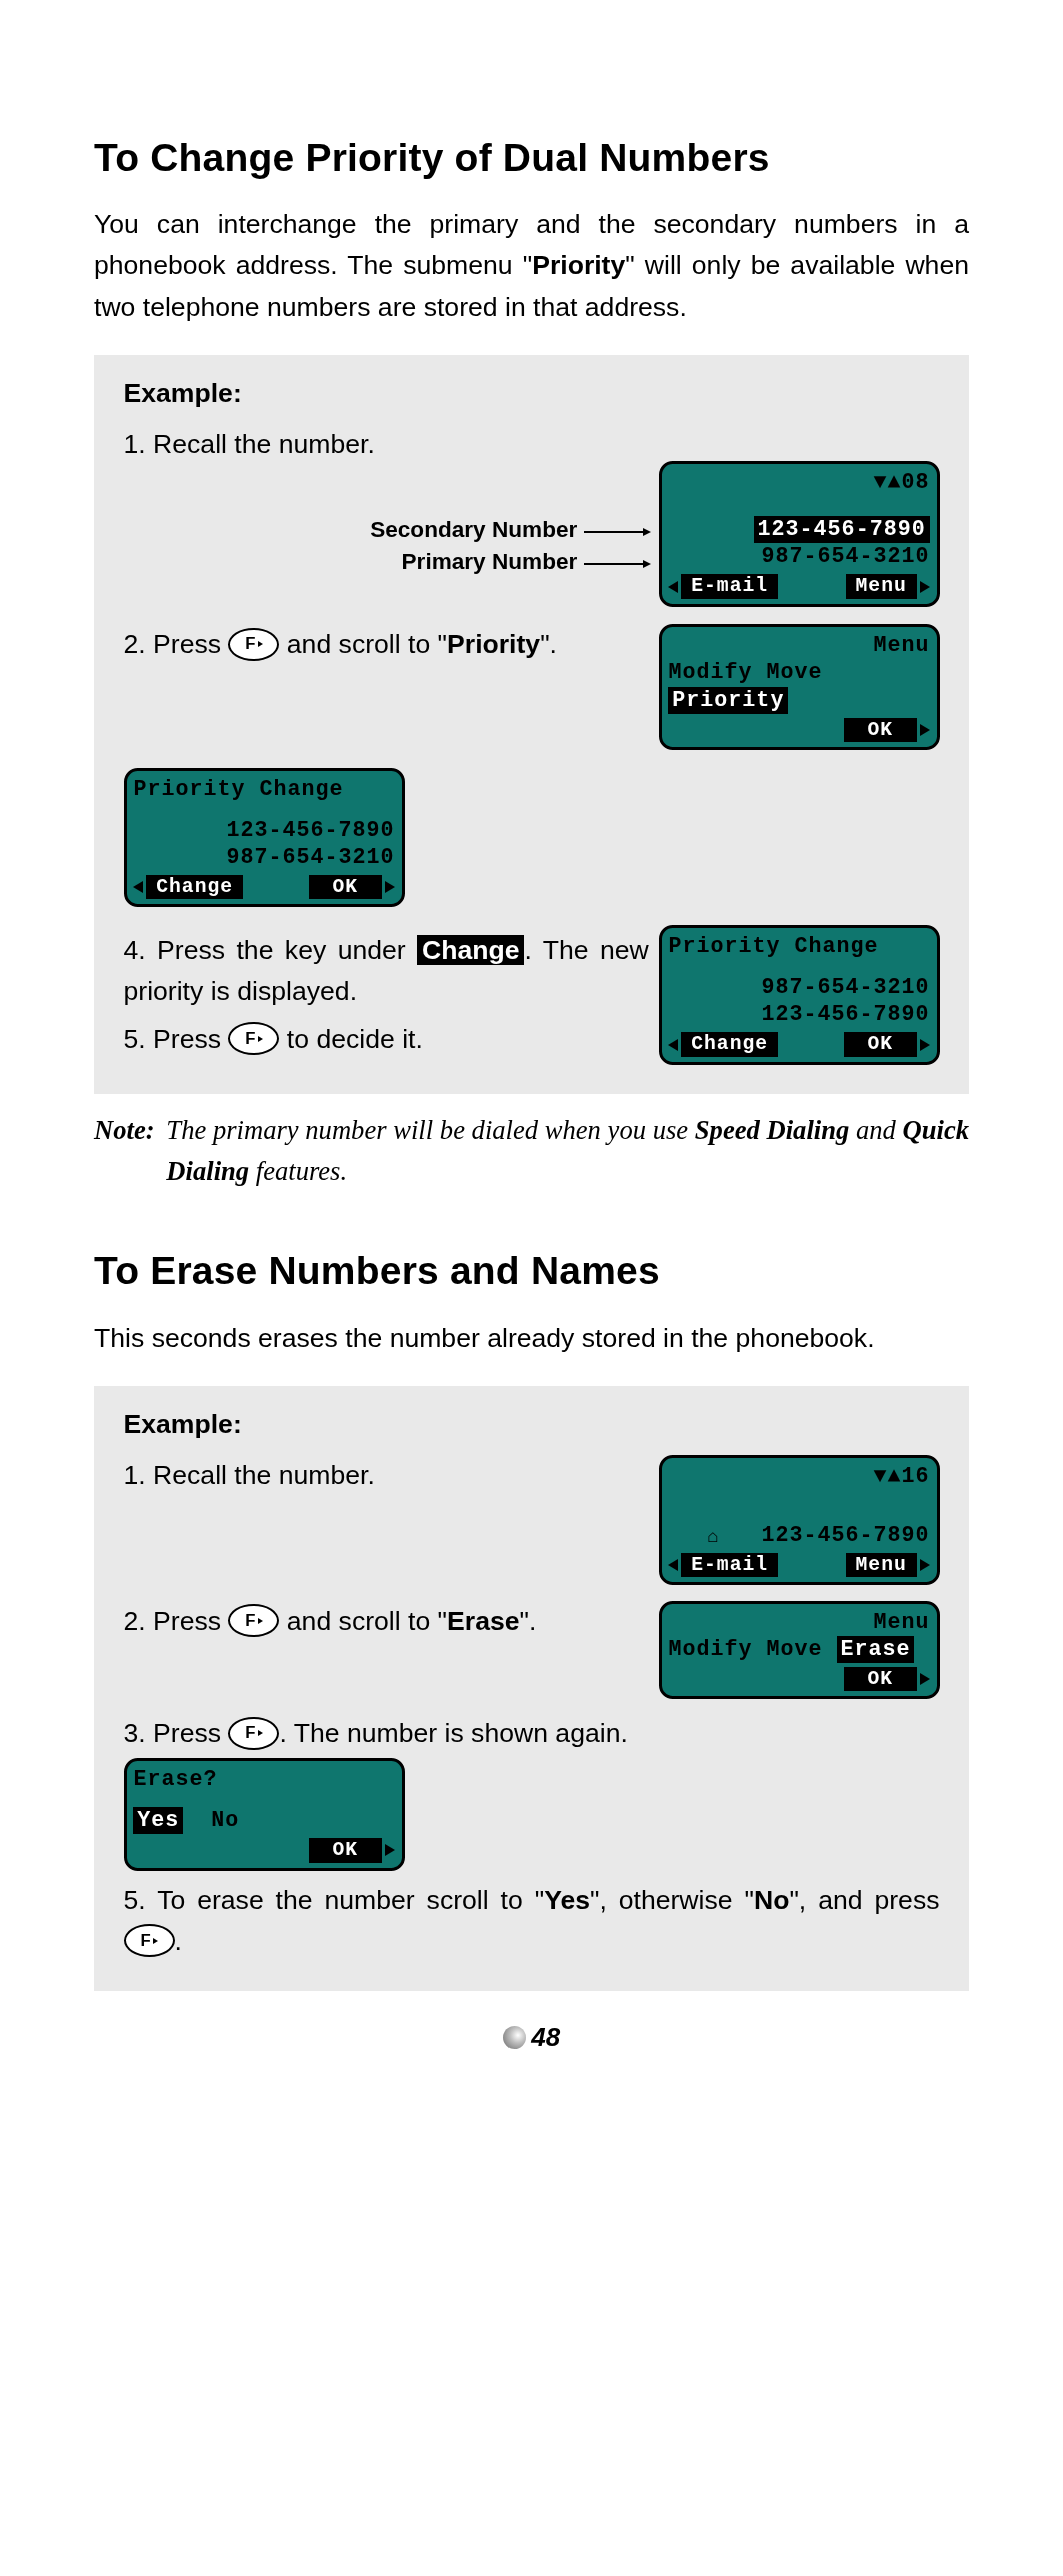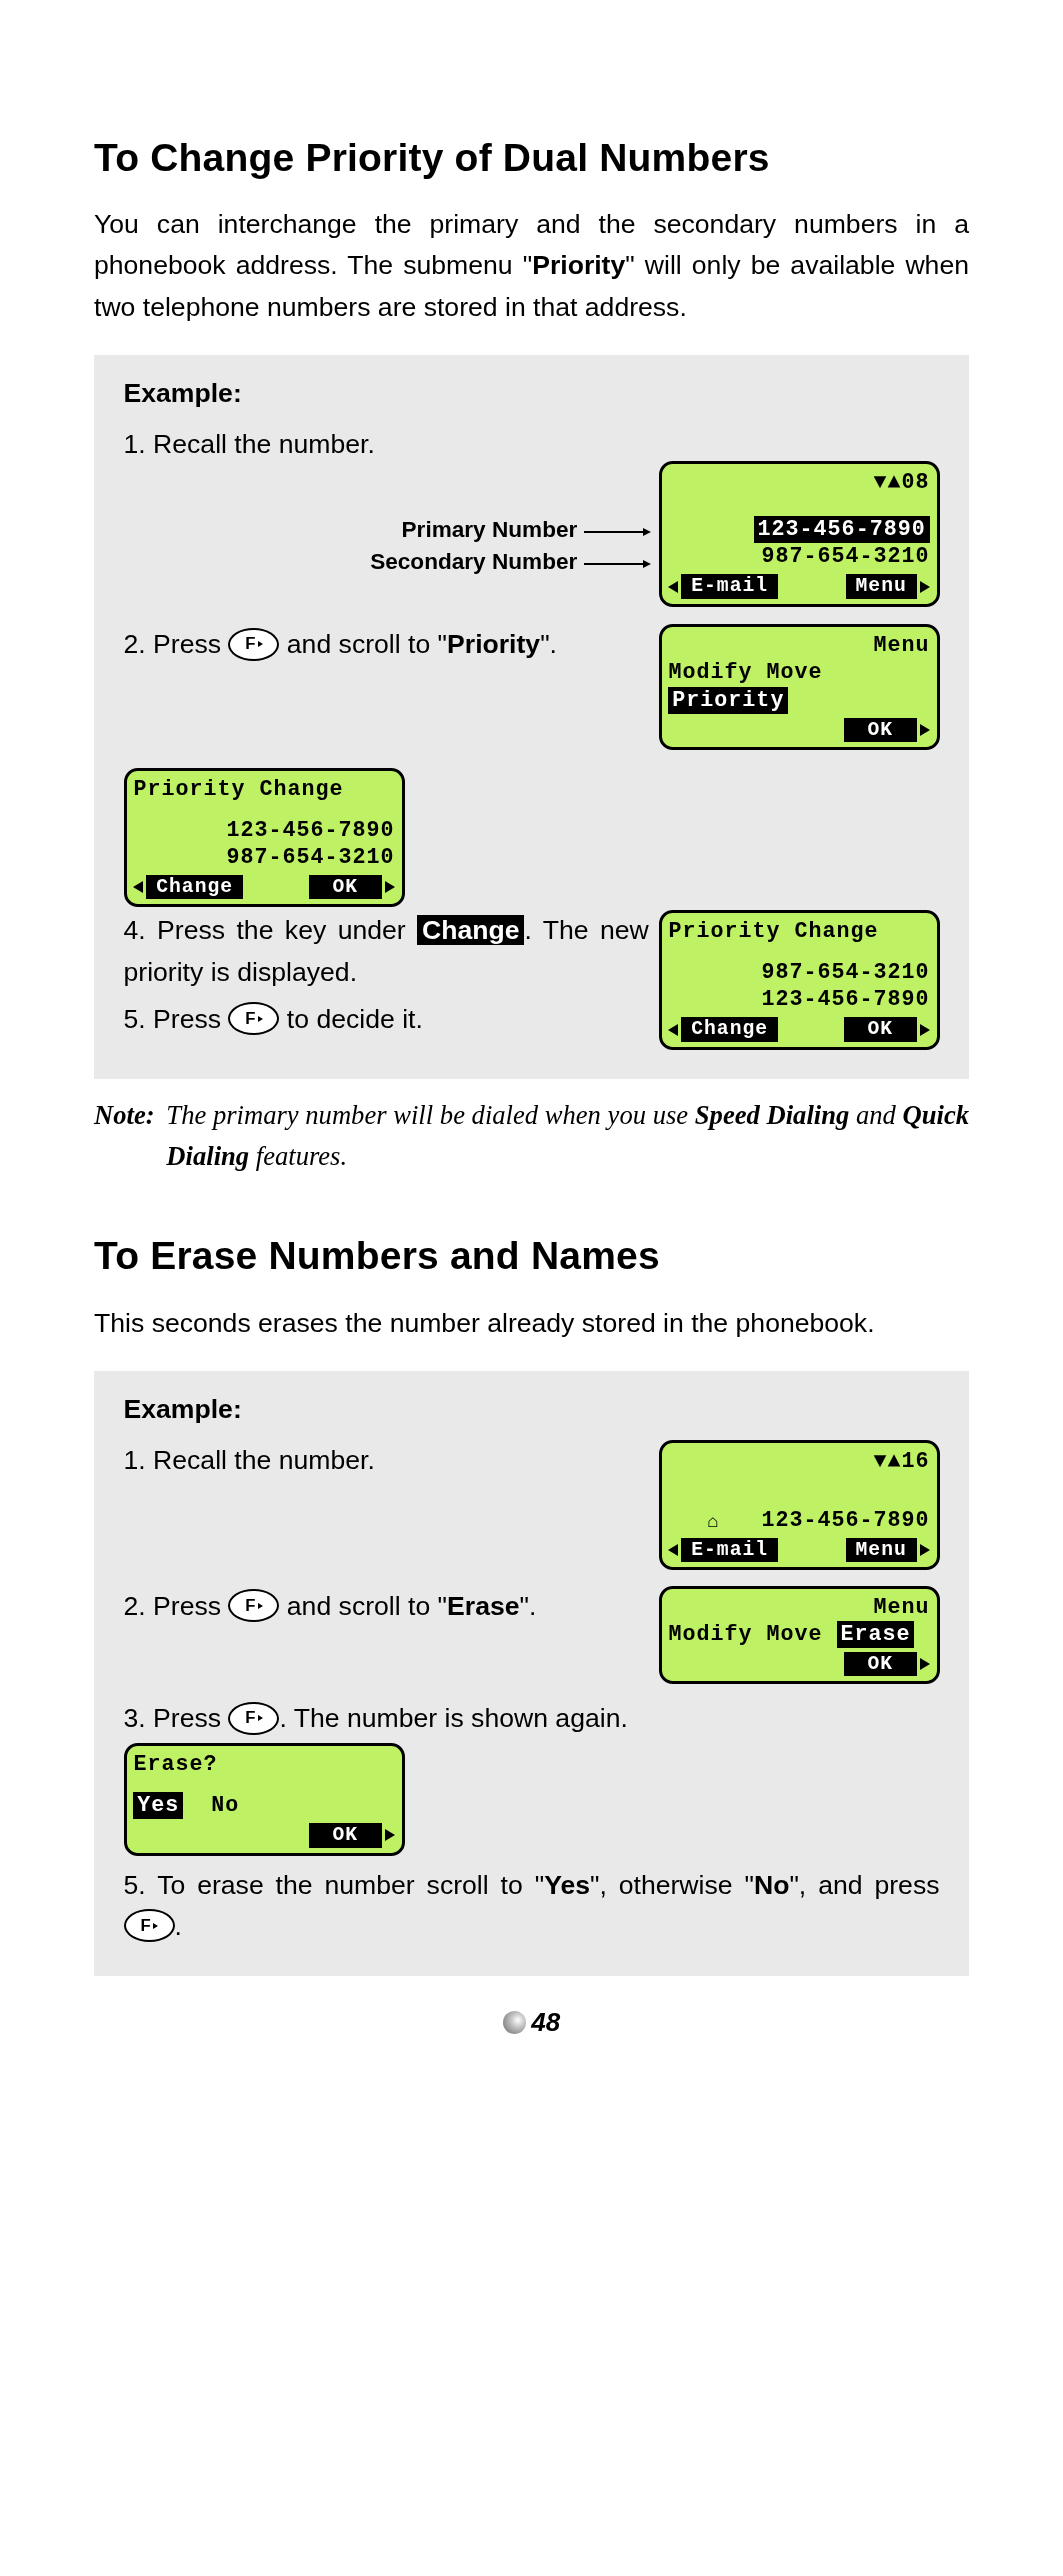--- a/index.html
+++ b/index.html
@@ -29,21 +29,21 @@
   .step-row {
     display: flex;
     align-items: flex-start;
     gap: 9.8px;
     margin-top: 7.9px;
   }
   .step-text { flex: 1; text-align: justify; }
   .screen {
     border: 3px solid #000;
     border-radius: 13.8px;
-    background: #bef264;
+    background: #0f766e;
     width: 281px;
     flex-shrink: 0;
     font-family: "Courier New", monospace;
     font-size: 21.7px;
     font-weight: bold;
     padding: 4.9px 6.9px 4.9px 6.9px;
     line-height: 1.25;
     position: relative;
     letter-spacing: 1px;
   }
@@ -195,25 +195,25 @@
 
 <div class="example-block">
   <div class="example-label">Example:</div>
 
   <div class="step-row">
     <div class="step-text">1. Recall the number.</div>
   </div>
   <div class="flex-side" style="margin-top:-3.9px;">
     <div style="flex:1; padding-top:54px;">
       <div class="label-aside">
+        <span>Secondary Number</span>
+        <span class="arrow-line"></span>
+      </div>
+      <div class="label-aside">
         <span>Primary Number</span>
-        <span class="arrow-line"></span>
-      </div>
-      <div class="label-aside">
-        <span>Secondary Number</span>
         <span class="arrow-line"></span>
       </div>
     </div>
     <div class="screen">
       <span class="row">▼▲08</span>
       <div style="height:19.7px;"></div>
       <span class="full-inv"><span class="inv">123-456-7890</span></span>
       <span class="row">987-654-3210</span>
       <div class="softkeys">
         <span style="display:flex;align-items:center;">
@@ -259,21 +259,21 @@
             <span class="softkey">Change</span>
           </span>
         <span style="display:flex;align-items:center;">
             <span class="softkey" style="padding:0 23.6px;">OK</span>
             <span class="softkey-tri"></span>
           </span>
       </div>
     </div>
   </div>
 
-  <div class="step-row" style="margin-top:3px;">
+  <div class="step-row" style="margin-top:18px;align-items:center;">
     <div class="step-text step-multi">
       <div style="text-align:justify;">
         <span>4. Press the key under </span><span class="key-chip">Change</span><span>. The new priority is displayed.</span>
       </div>
       <div style="margin-top:5.9px;">
         <span>5. Press </span><span class="fkey">F<span class="fkey-tri"></span></span><span> to decide it.</span>
       </div>
     </div>
     <div class="screen">
       <span class="row-left">Priority Change</span>

